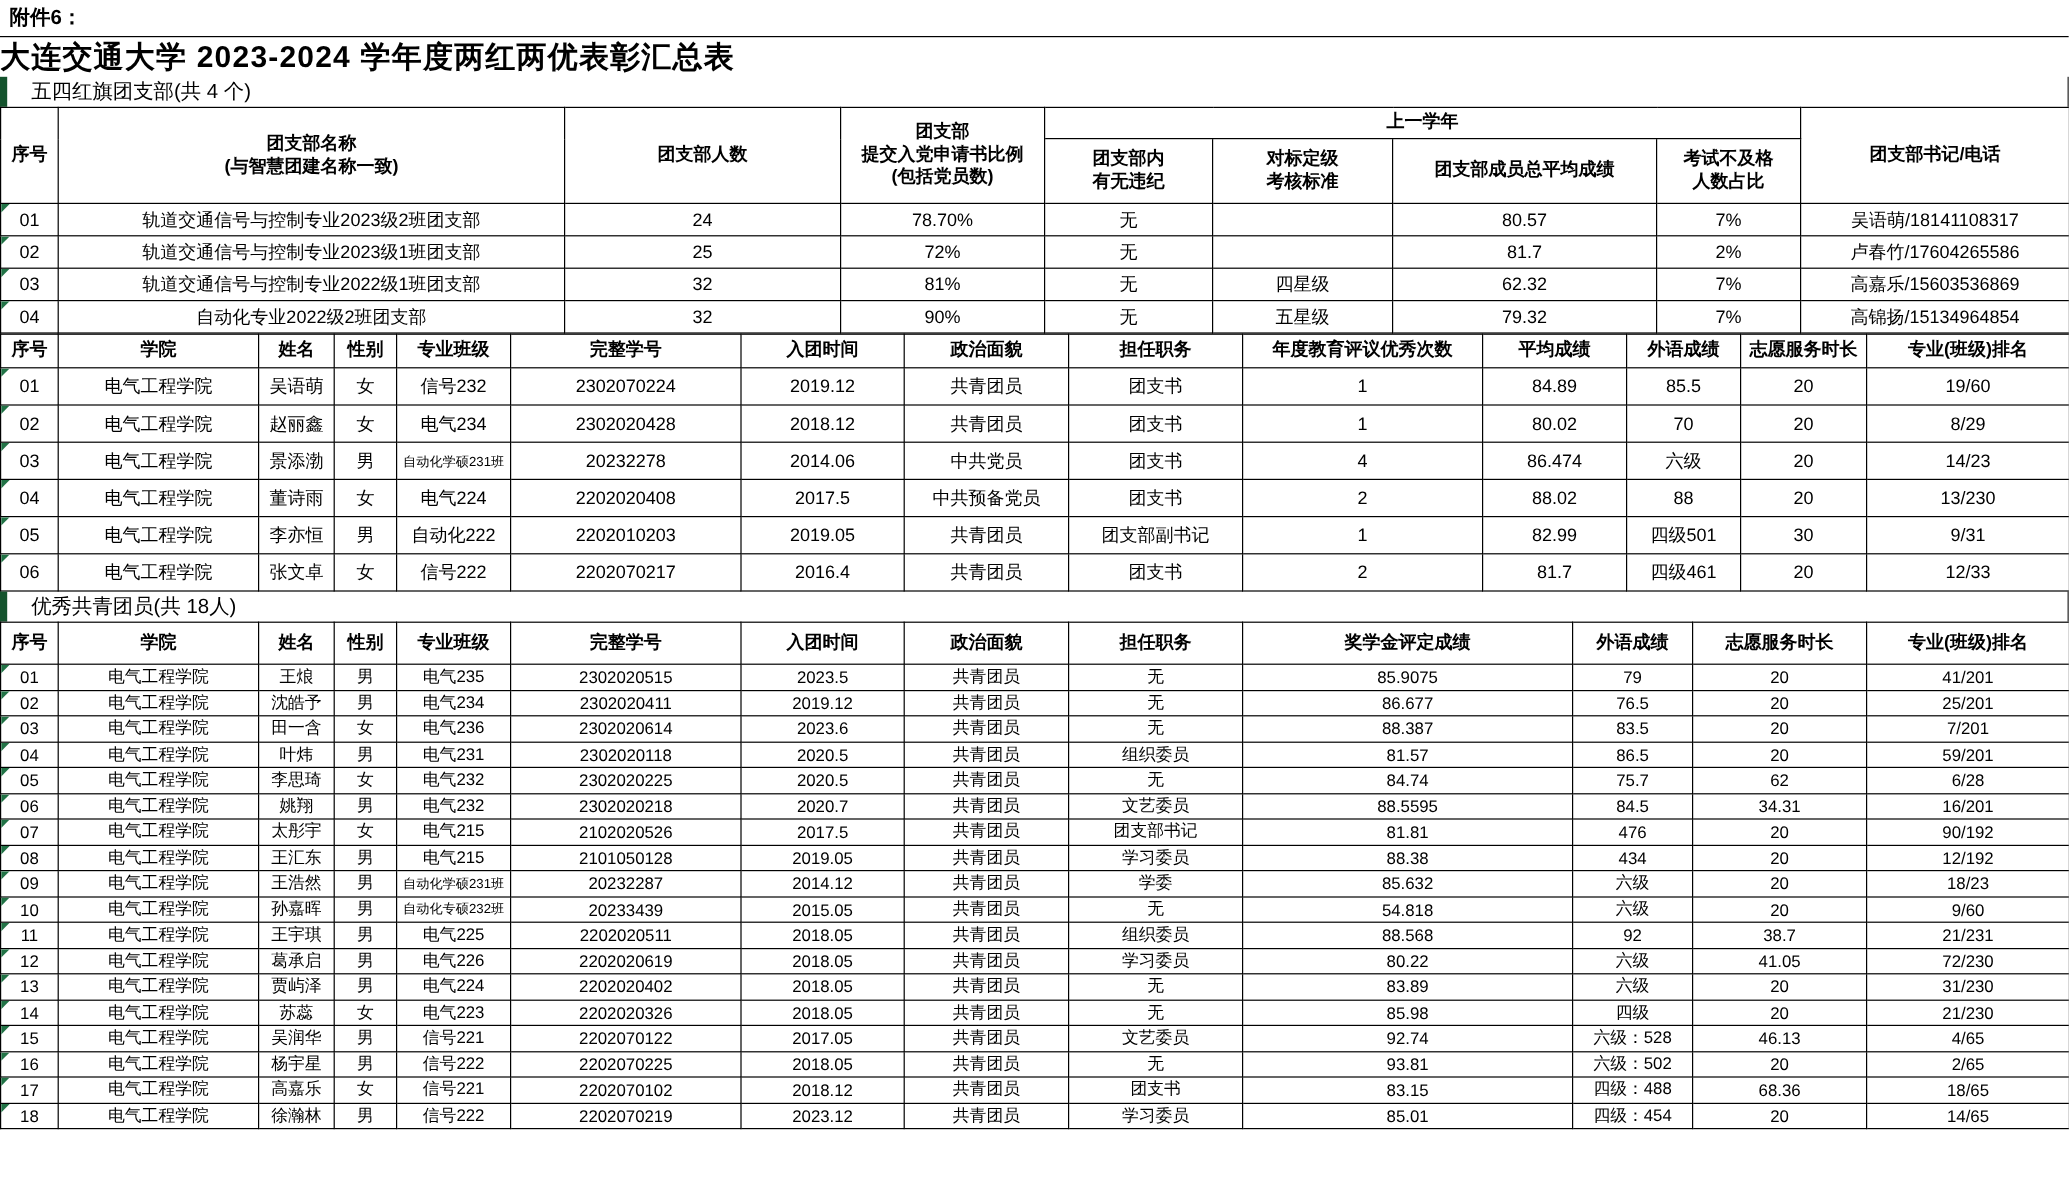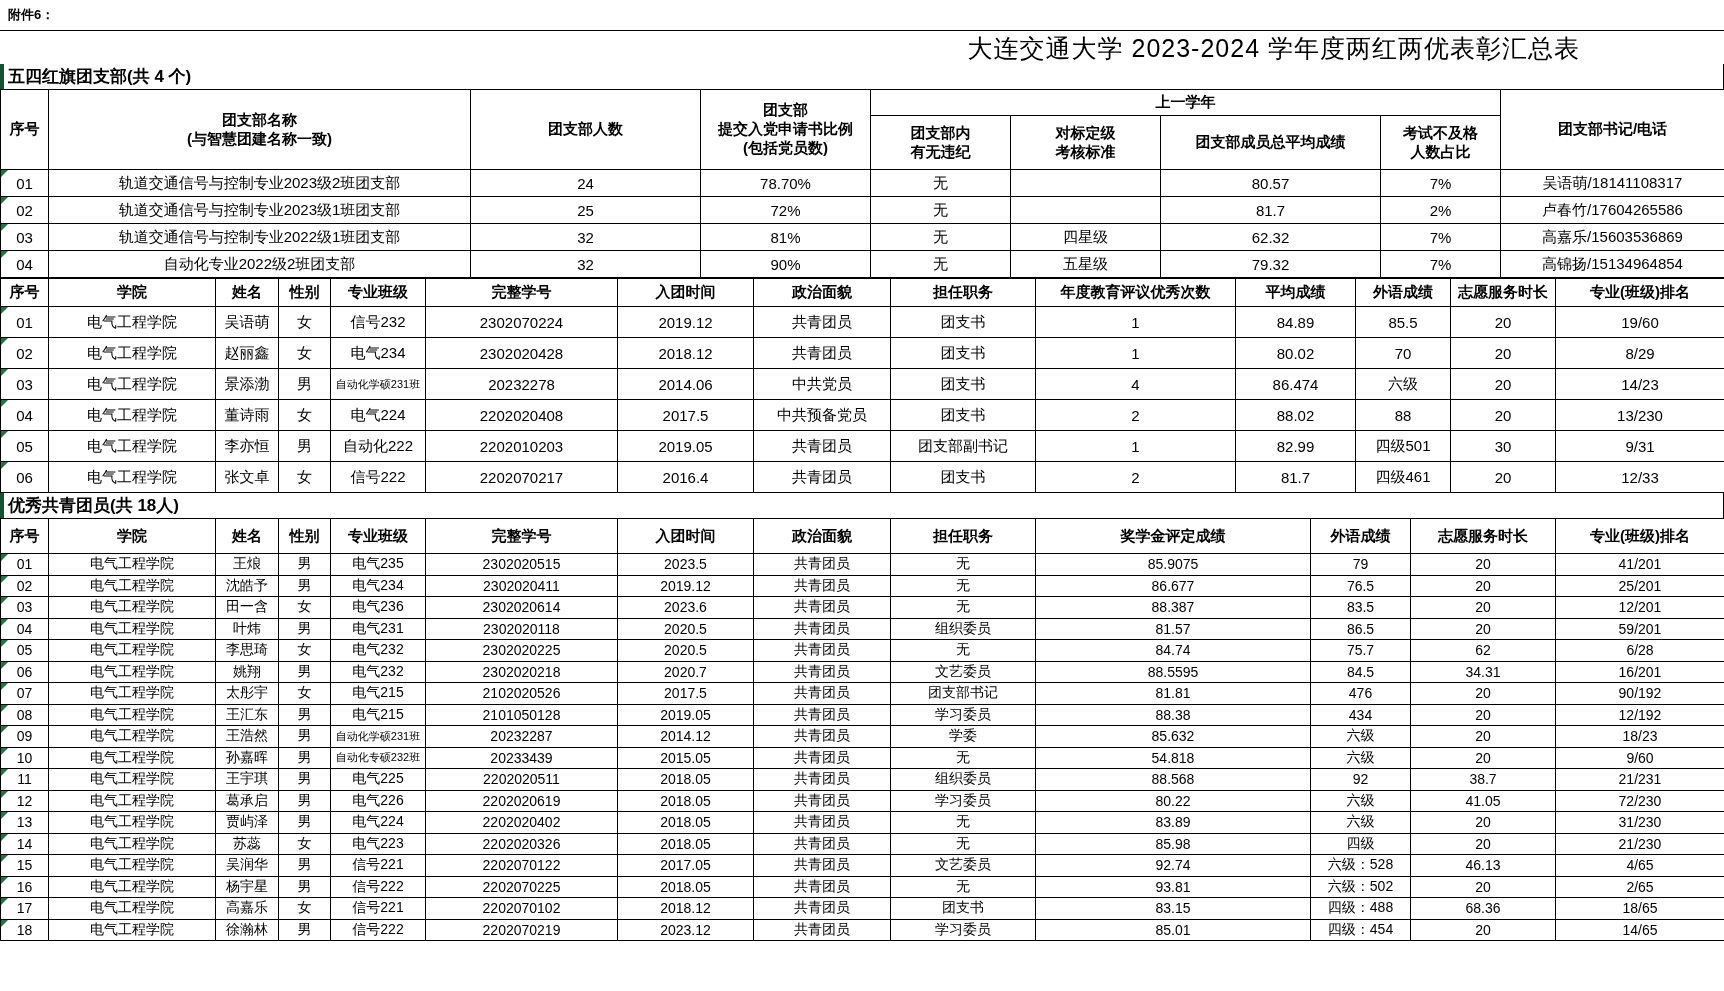--- a/index.html
+++ b/index.html
@@ -2,38 +2,38 @@
 <html style="--marker: #217346;"><head>
 <meta charset="utf-8">
 <style>
   html,body{margin:0;padding:0;}
   body{
     width:1724px;height:991px;overflow:hidden;background:#fff;color:#000;
     font-family:"Liberation Sans","DejaVu Sans",sans-serif;
     -webkit-font-smoothing:none;
   }
   .row-attachment{
-    height:30px;line-height:30px;padding-left:8px;font-size:13px;font-weight:700;
+    height:30px;line-height:30px;padding-left:8px;font-size:17px;font-weight:700;
     border-bottom:1px solid #000;
   }
   .row-title{
-    height:33px;line-height:34px;width:1580px;text-align:right;
-    font-size:25px;font-weight:400;letter-spacing:1px;
+    height:33px;line-height:34px;width:1580px;text-align:left;
+    font-size:25px;font-weight:700;letter-spacing:1px;
   }
   .row-info{
     height:21px;position:relative;font-size:15px;font-weight:700;
     border-bottom:2px solid #000;
   }
   .row-info span{position:absolute;bottom:2px;white-space:nowrap;}
   .info-unit{left:4px;}
   .info-filler{left:870px;}
   .info-date{left:1025px;}
   .sec-title{
-    height:25px;line-height:26px;padding-left:4px;font-size:17px;font-weight:700;
-    border-left:4px solid #14532d;border-right:1px solid #000;white-space:nowrap;overflow:hidden;
+    height:25px;line-height:26px;padding-left:20px;font-size:17px;font-weight:400;
+    border-left:6px solid #14532d;border-right:1px solid #000;white-space:nowrap;overflow:hidden;
   }
   table{width:1724px;border-collapse:collapse;table-layout:fixed;}
   th,td{
     border:1px solid #000;padding:0 2px;text-align:center;vertical-align:middle;
     overflow:hidden;position:relative;
   }
   th{font-weight:600;font-size:15px;white-space:pre-line;line-height:1.25;}
   td{font-weight:400;font-size:15px;white-space:nowrap;}
   .t1 thead tr.h1{height:26px;}
   .t1 thead tr.h2{height:54px;}
@@ -350,21 +350,21 @@
           <td><span>田一含</span></td>
           <td><span>女</span></td>
           <td><span>电气236</span></td>
           <td><span>2302020614</span></td>
           <td><span>2023.6</span></td>
           <td><span>共青团员</span></td>
           <td><span>无</span></td>
           <td><span>88.387</span></td>
           <td><span>83.5</span></td>
           <td><span>20</span></td>
-          <td><span>12/201</span></td>
+          <td><span>7/201</span></td>
         </tr>
         <tr>
           <td><span class="tri"></span><span>04</span></td>
           <td><span>电气工程学院</span></td>
           <td><span>叶炜</span></td>
           <td><span>男</span></td>
           <td><span>电气231</span></td>
           <td><span>2302020118</span></td>
           <td><span>2020.5</span></td>
           <td><span>共青团员</span></td>

